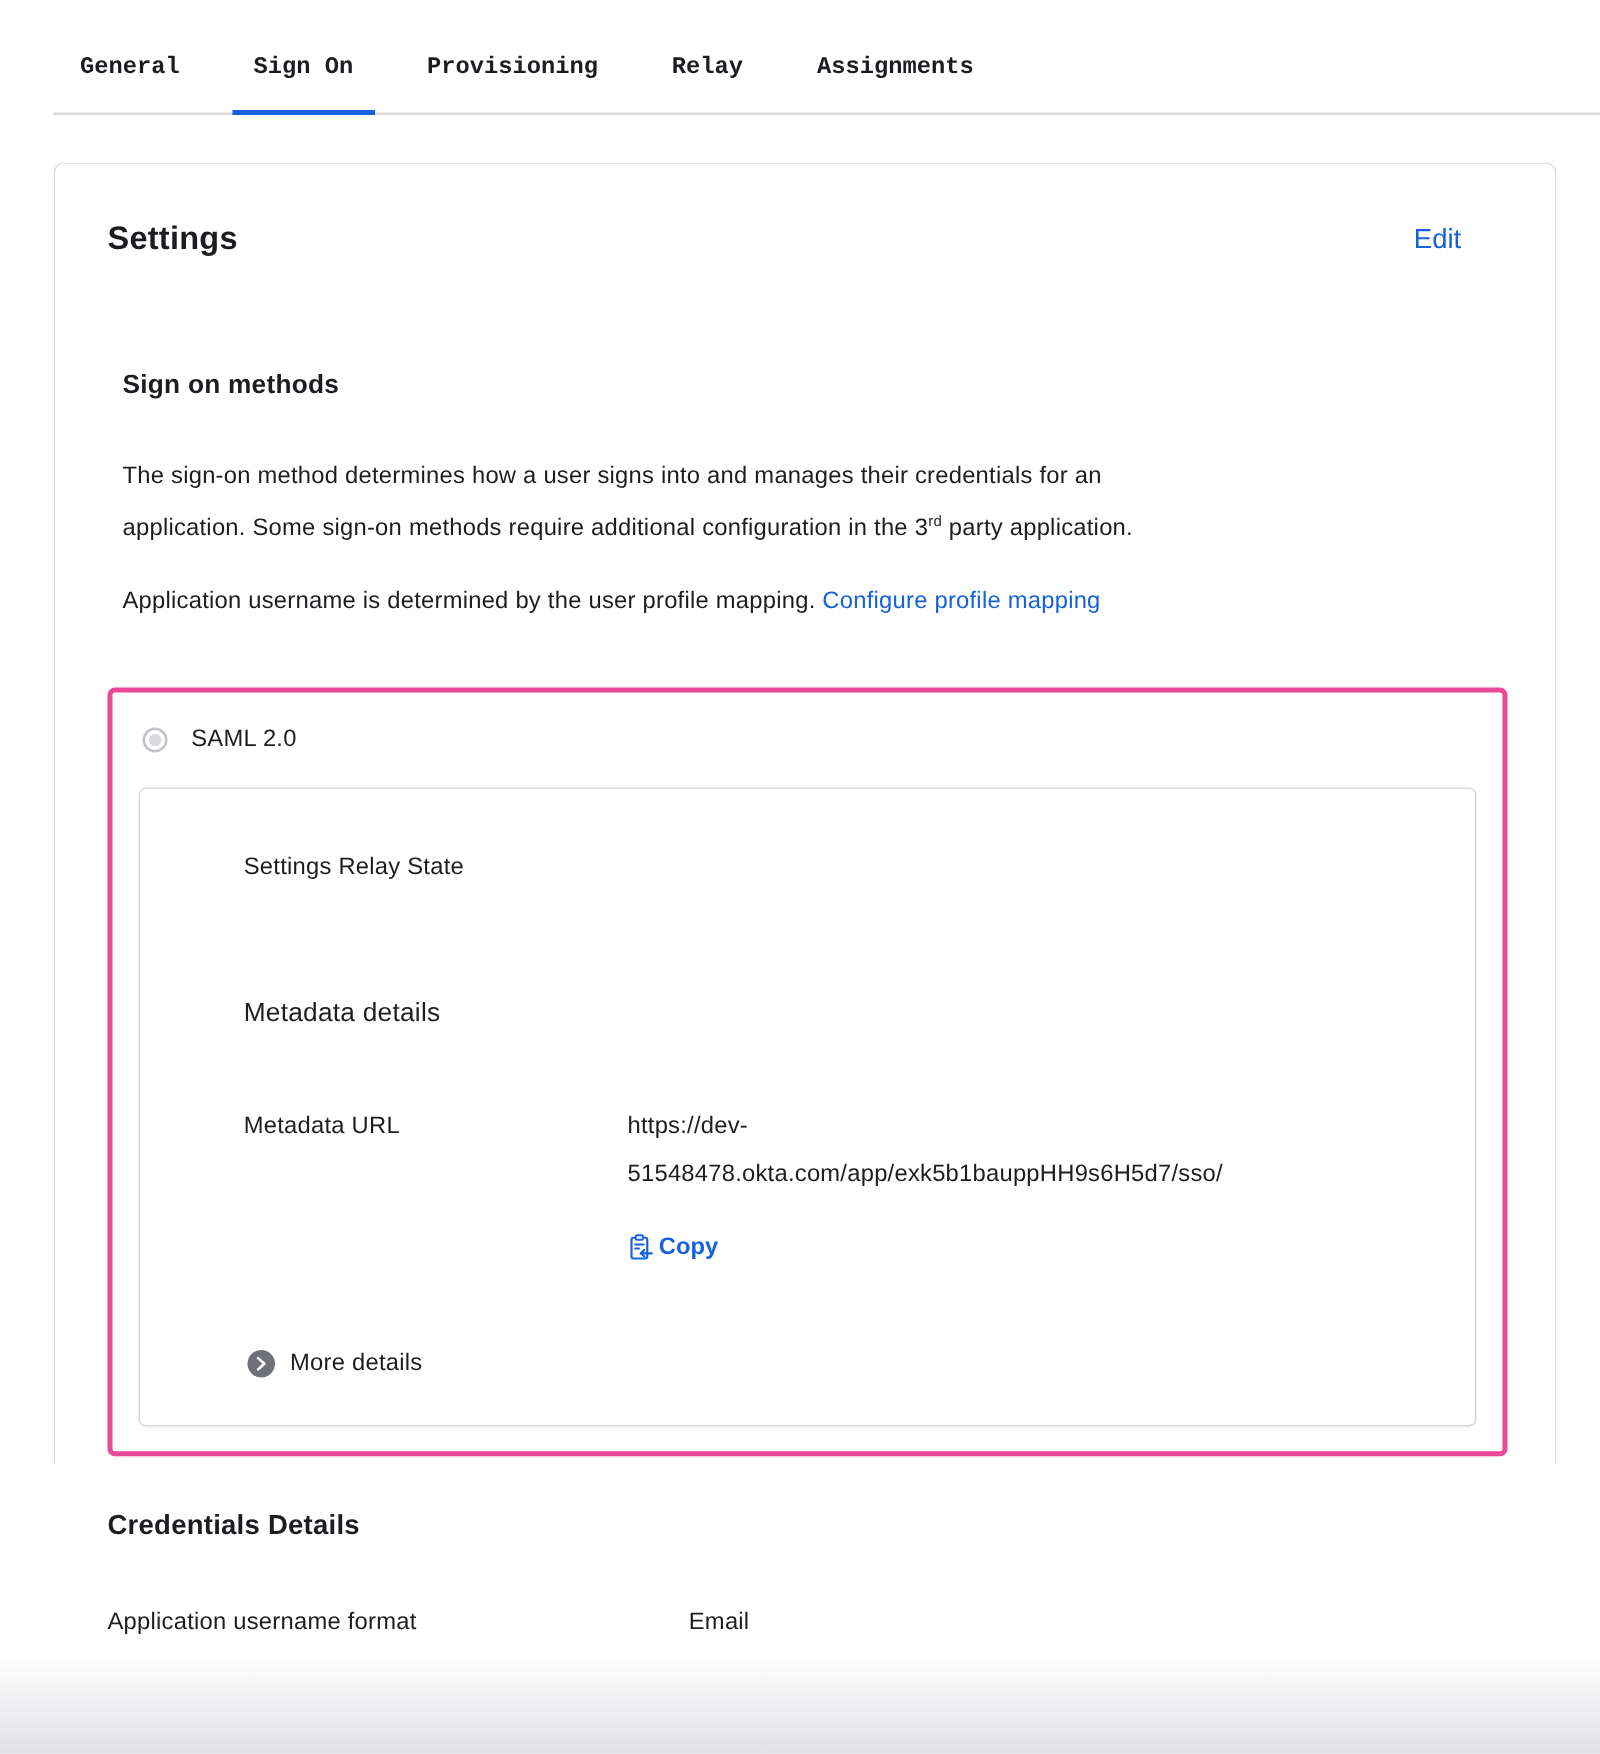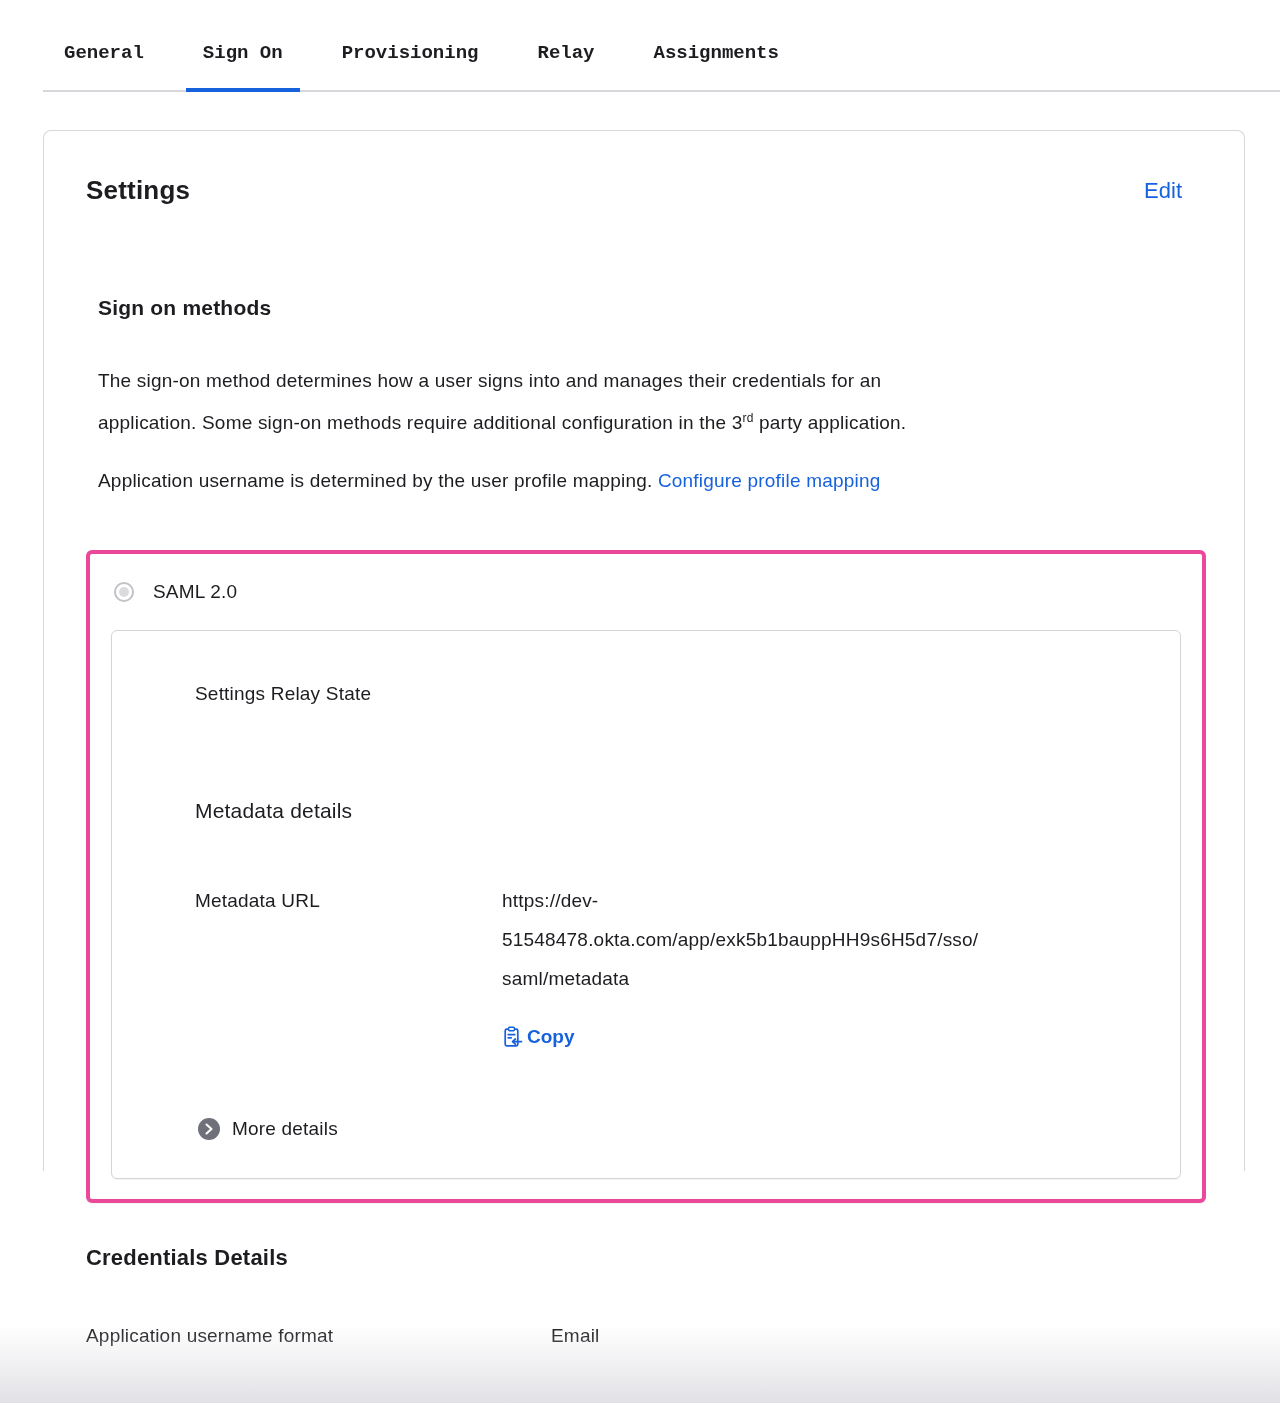--- a/index.html
+++ b/index.html
@@ -46,21 +46,21 @@
   }
 
   
   .card {
     margin: 38px 35px 0 43px;
     width: 1202px;
     height: 1041px;
     border: 1px solid var(--border);
     border-bottom: none;
     border-radius: 8px 8px 0 0;
-    padding: 44px 40px 0 42px;
+    padding: 44px 53px 0 42px;
     background: #fff;
   }
   .card-header {
     display: flex;
     justify-content: space-between;
     align-items: center;
     padding-right: 22px;
   }
   .card-title { font-size: 26px; font-weight: 700; letter-spacing: .2px; }
   .edit-link {
@@ -244,21 +244,20 @@
       <div class="inner-box">
         <div class="field-label">Settings Relay State</div>
 
         <h3 class="subheading">Metadata details</h3>
 
         <div class="kv-row">
           <div class="kv-label">Metadata URL</div>
           <div class="kv-value">
             <span class="line">https://dev-</span>
             <span class="line">51548478.okta.com/app/exk5b1bauppHH9s6H5d7/sso/</span>
-            <span class="line">saml/metadata</span>
           </div>
         </div>
 
         <button class="copy-row">
           <span style="display:flex;">
             <svg width="21" height="22" viewBox="0 0 21 22" fill="none">
               <rect x="3.2" y="3.2" width="12.6" height="16.6" rx="1.6" stroke="#1662dd" stroke-width="1.7"></rect>
               <rect x="6.6" y="1.2" width="5.8" height="3.6" rx="1" fill="#ffffff" stroke="#1662dd" stroke-width="1.5"></rect>
               <path d="M6.2 8.6h6.6" stroke="#1662dd" stroke-width="1.7" stroke-linecap="round"></path>
               <path d="M6.2 11.8h3" stroke="#1662dd" stroke-width="1.7" stroke-linecap="round"></path>

